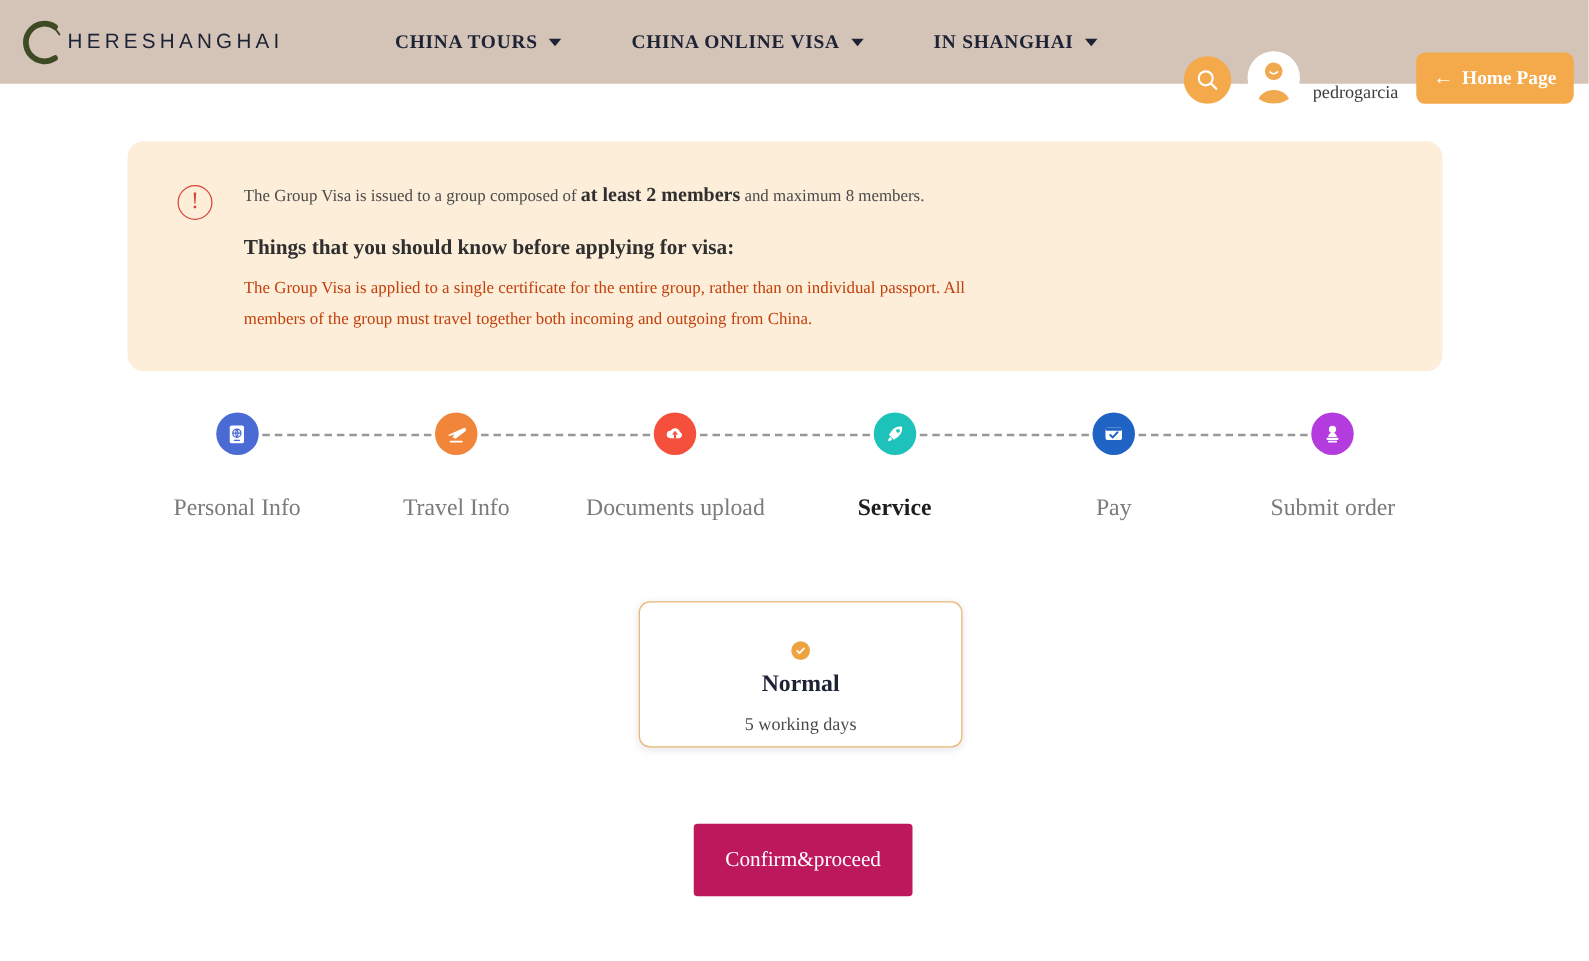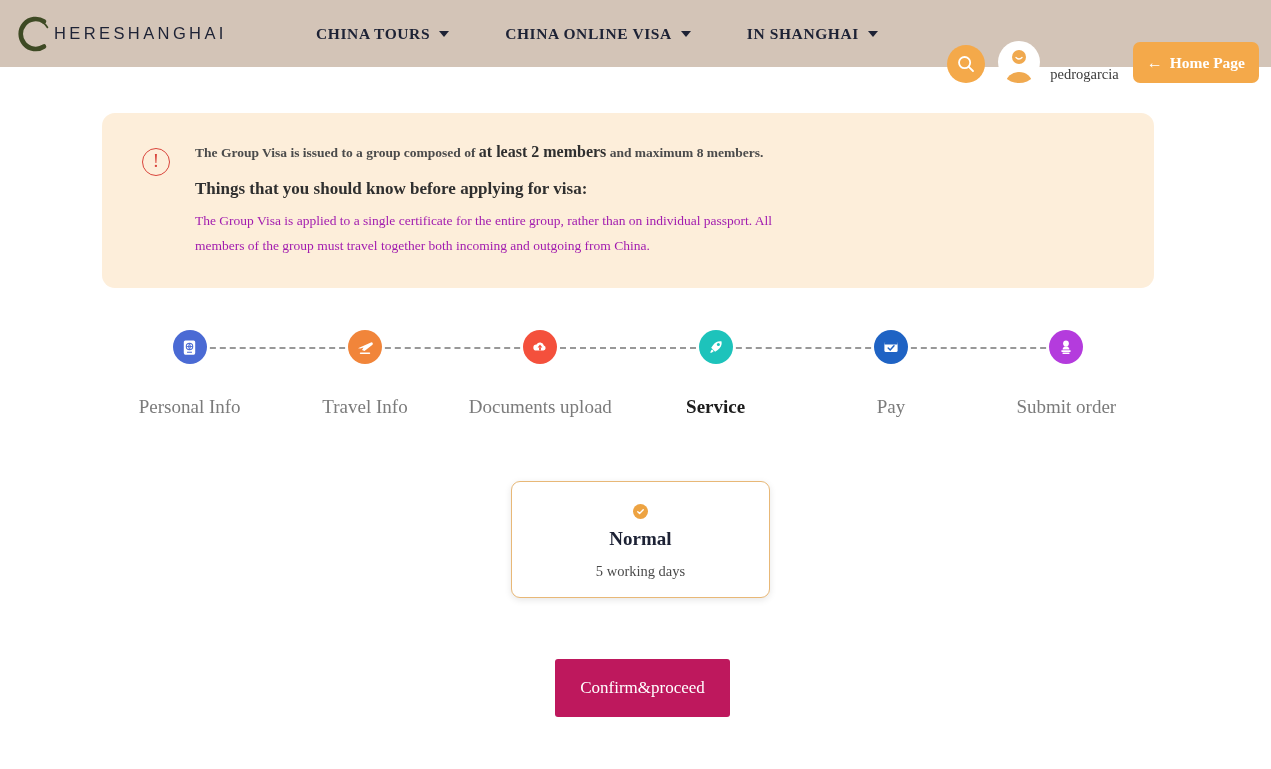--- a/index.html
+++ b/index.html
@@ -155,39 +155,38 @@
     flex: 0 0 auto;
     margin-top: 6px;
     margin-left: 12px;
   }
   .notice-body {
     margin-left: 25px;
     color: #4b4b4b;
   }
   .notice-line {
     font-size: 13.5px;
-    line-height: 19px;
+    line-height: 29px;
     color: #4b4b4b;
-    font-weight: bold;
   }
   .notice-line b {
     font-size: 16px;
     color: #2f2f2f;
   }
   .notice-head {
     font-size: 17px;
     font-weight: bold;
     color: #2f2f2f;
     margin-top: 17px;
     margin-bottom: 9px;
   }
   .notice-para {
     font-size: 13.5px;
     line-height: 25px;
-    color: #a21caf;
+    color: #c2410c;
     max-width: 620px;
   }
 
   
   .stepper {
     position: absolute;
     left: 102px;
     top: 330px;
     width: 1052px;
     display: flex;
@@ -242,21 +241,21 @@
   .service-card {
     width: 259px;
     height: 117px;
     border: 1.4px solid #e8b877;
     border-radius: 9px;
     background: #ffffff;
     box-shadow: 0 2px 7px rgba(0,0,0,0.10);
     display: flex;
     flex-direction: column;
     align-items: center;
-    justify-content: flex-start;
+    justify-content: center;
     padding-top: 22px;
     box-sizing: border-box;
     cursor: pointer;
     margin-left: 10px;
   }
   .service-check {
     width: 15px;
     height: 15px;
     border-radius: 50%;
     background: #eda342;

